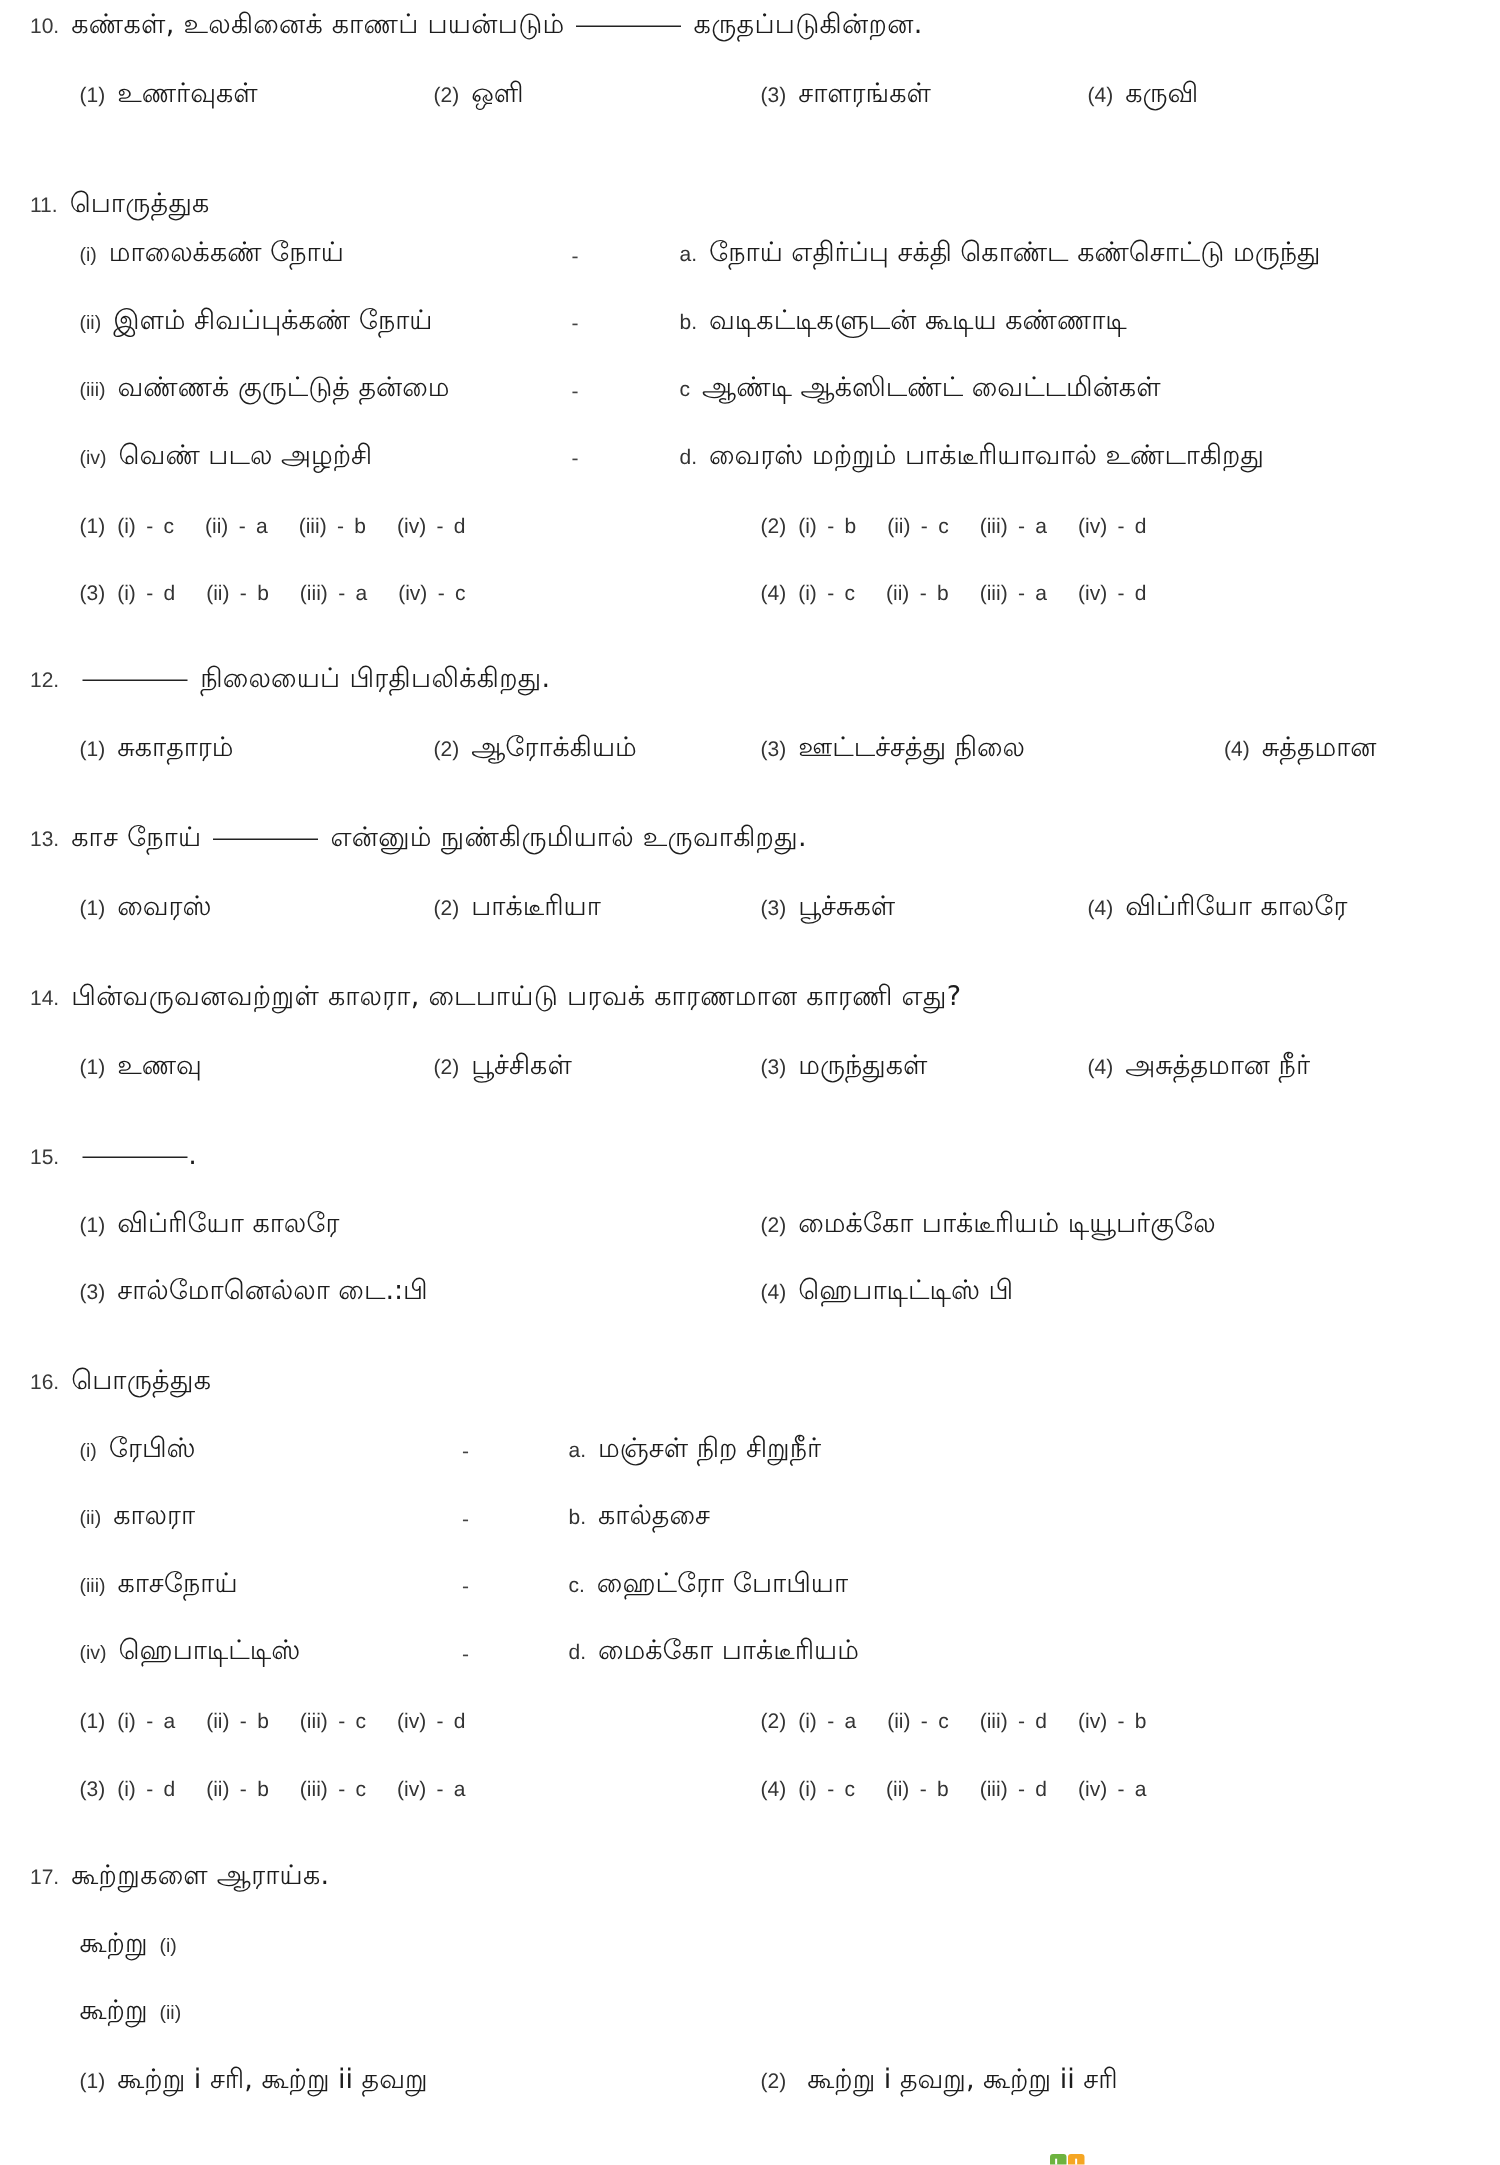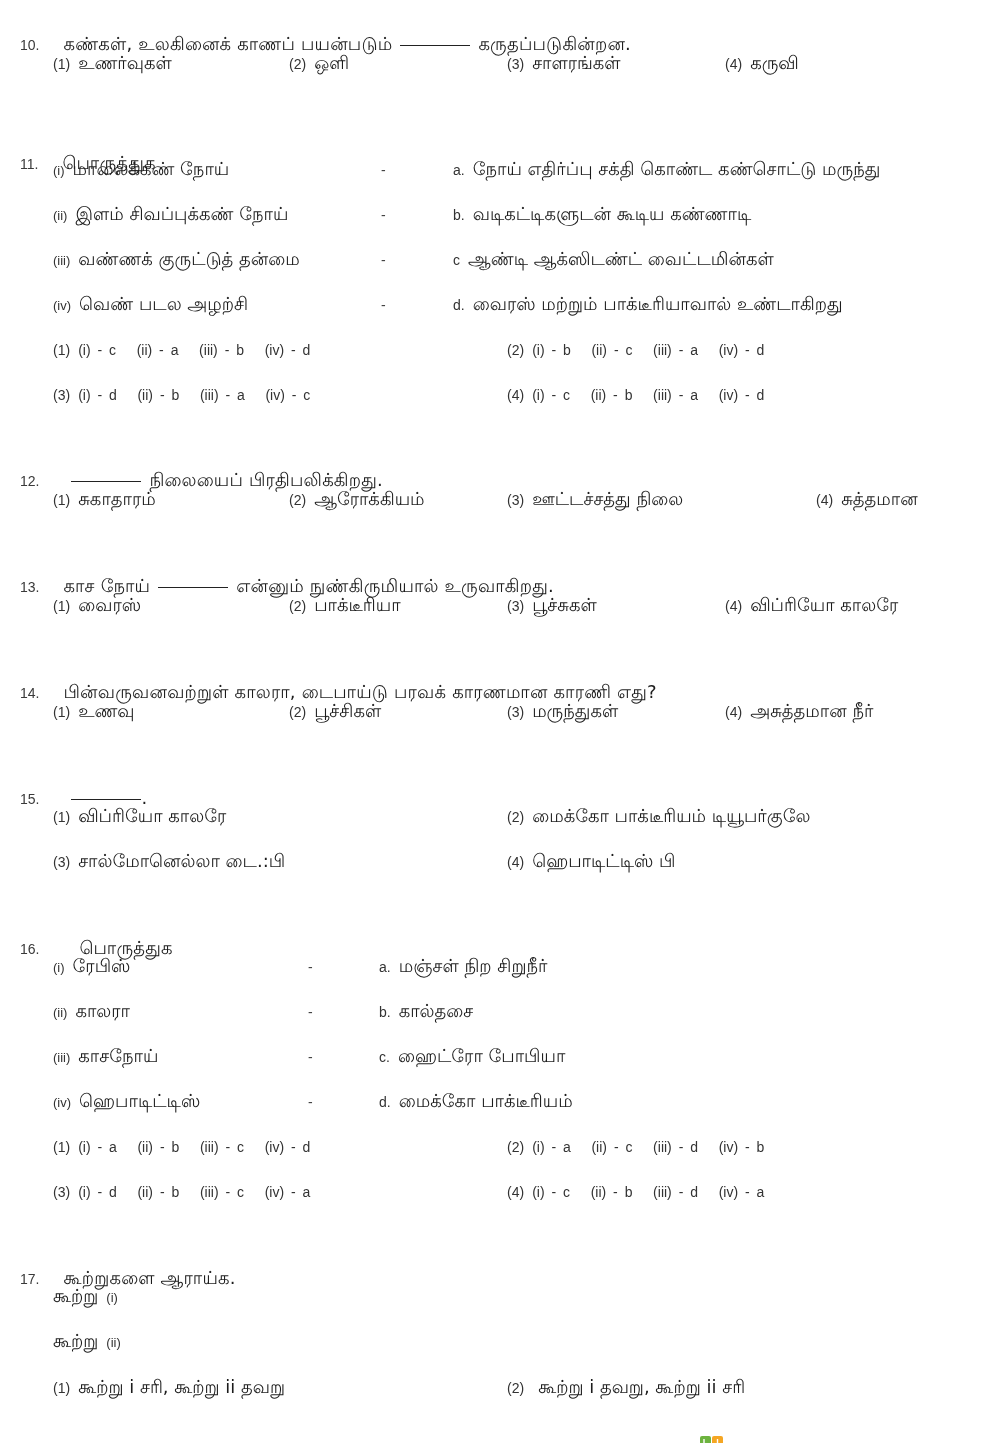--- a/index.html
+++ b/index.html
@@ -1,20 +1,20 @@
 <!DOCTYPE html>
 <html><head>
   <meta charset="utf-8">
   <style>
     * { box-sizing: border-box; margin: 0; padding: 0; }
     html, body { width: 1000px; height: 1443px; background: #ffffff; overflow: hidden; }
     body { position: relative; font-family: "DejaVu Sans", sans-serif; color: #1c1c1c; }
     .line { position: absolute; white-space: nowrap; display: flex; align-items: baseline; }
-    .qnum { font-size: 14px; color: #3a3a3a; margin-right: 24px; font-family: "Liberation Sans", sans-serif; }
-    .qtext { font-size: 18px; letter-spacing: 0.2px; margin-top: 27px; }
+    .qnum { font-size: 14px; color: #3a3a3a; margin-right: 8px; font-family: "Liberation Sans", sans-serif; }
+    .qtext { font-size: 18px; letter-spacing: 0.2px; }
     .opt-num { font-size: 14px; color: #333; margin-right: 8px; font-family: "Liberation Sans", sans-serif; }
     .opt-text { font-size: 18px; }
     .roman { font-size: 13px; color: #333; margin-right: 8px; font-family: "Liberation Sans", sans-serif; }
     .letter { font-size: 14px; color: #333; margin-right: 8px; font-family: "Liberation Sans", sans-serif; }
     .dash { position: absolute; font-size: 14px; color: #444; font-family: "Liberation Sans", sans-serif; }
     .pair { font-size: 14px; color: #333; font-family: Liberation Sans, sans-serif; word-spacing: 3px; }
     .blank { display: inline-block; border-bottom: 1px solid #222; width: 70px; margin: 0 8px; transform: translateY(-4px); }
     .logo { position: absolute; left: 700px; top: 1408px; display: flex; align-items: center; }
     .logo-grid { display: grid; grid-template-columns: 11px 11px; grid-template-rows: 11px 11px; gap: 1px; margin-right: 3px; }
     .logo-cell { font-family: "Liberation Sans", sans-serif; font-weight: bold; font-size: 9px; color: #fff; display: flex; align-items: center; justify-content: center; border-radius: 2px; }
@@ -184,21 +184,21 @@
   </div>
 <div class="line" style="left:53px; top:850px;">
     <span class="opt-num">(3)</span>
     <span class="opt-text">சால்மோனெல்லா டை.:பி</span>
   </div>
 <div class="line" style="left:507px; top:850px;">
     <span class="opt-num">(4)</span>
     <span class="opt-text">ஹெபாடிட்டிஸ் பி</span>
   </div>
 
-<div class="line" style="left:20px; top:910px;gap:16px;">
+<div class="line" style="left:20px; top:910px;">
   <span class="qnum">16.</span>
   <span class="qtext">பொருத்துக</span>
 </div>
 <div class="line" style="left:53px; top:955px;">
     <span class="roman">(i)</span>
     <span class="opt-text">ரேபிஸ்</span>
   </div>
 <div class="line" style="left:53px; top:1000px;">
     <span class="roman">(ii)</span>
     <span class="opt-text">காலரா</span>

